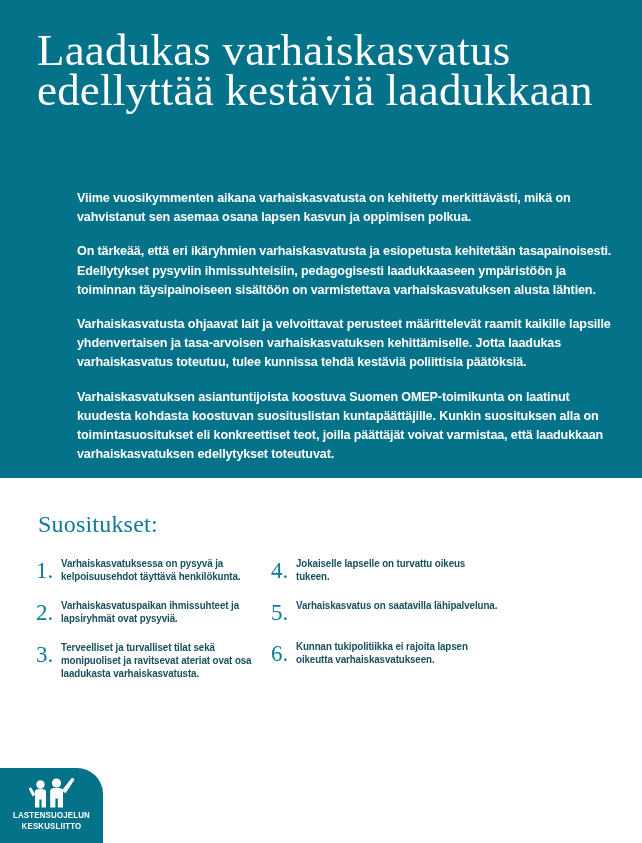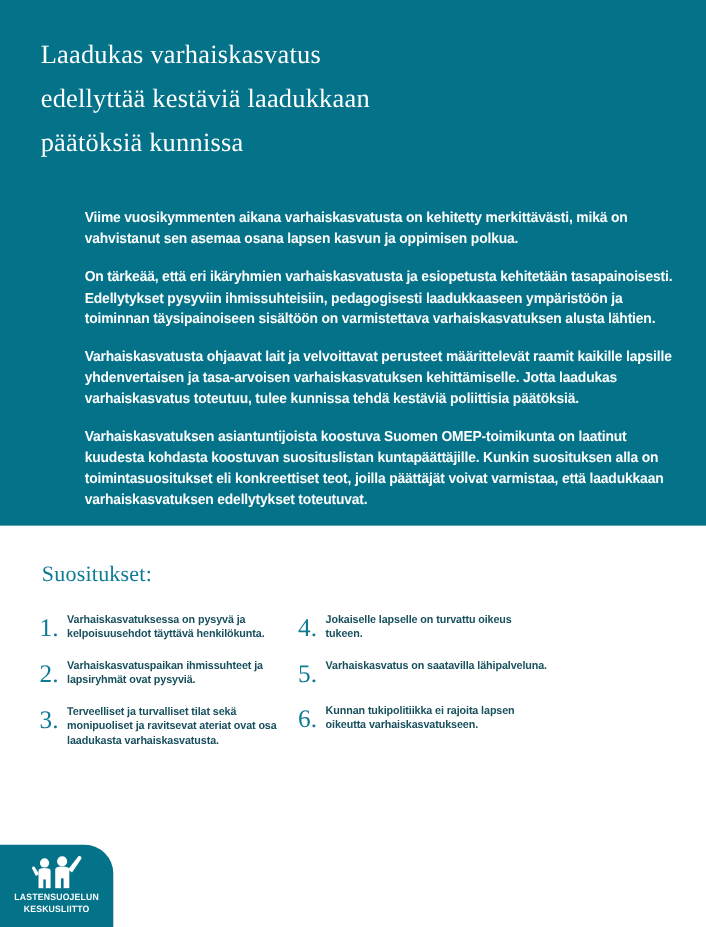--- a/index.html
+++ b/index.html
@@ -26,21 +26,21 @@
     box-sizing: border-box;
   }
 
   #title {
     position: absolute;
     left: 37px;
     top: 30px;
     width: 540px;
     color: #ffffff;
     font-family: "Liberation Serif", "DejaVu Serif", serif;
-    font-size: 24px;
+    font-size: 45px;
     line-height: 40px;
     font-weight: normal;
     letter-spacing: 0.2px;
     margin: 0;
   }
   #title .tline { display: block; white-space: nowrap; }
 
   #hero-body {
     position: absolute;
     left: 36px;
@@ -71,21 +71,21 @@
     background: #ffffff;
   }
 
   #recs-heading {
     position: absolute;
     left: 38px;
     top: 33px;
     margin: 0;
     color: #0e7a96;
     font-family: "Liberation Serif", "DejaVu Serif", serif;
-    font-size: 20px;
+    font-size: 24px;
     font-weight: normal;
     letter-spacing: 0.2px;
   }
 
   #rec-columns {
     position: absolute;
     left: 36px;
     top: 77px;
     width: 470px;
     display: flex;
@@ -162,21 +162,20 @@
   #logo-words span { display: block; }
 </style>
 </head>
 <body>
 
 <div id="hero">
 
   <h1 id="title">
     <span class="tline">Laadukas varhaiskasvatus</span>
     <span class="tline">edellyttää kestäviä laadukkaan</span>
-    <span class="tline">päätöksiä kunnissa</span>
   </h1>
 
   <div id="hero-body">
     <p class="hp">Viime vuosikymmenten aikana varhaiskasvatusta on kehitetty merkittävästi, mikä on vahvistanut sen asemaa osana lapsen kasvun ja oppimisen polkua.</p>
     <p class="hp">On tärkeää, että eri ikäryhmien varhaiskasvatusta ja esiopetusta kehitetään tasapainoisesti. Edellytykset pysyviin ihmissuhteisiin, pedagogisesti laadukkaaseen ympäristöön ja toiminnan täysipainoiseen sisältöön on varmistettava varhaiskasvatuksen alusta lähtien.</p>
     <p class="hp">Varhaiskasvatusta ohjaavat lait ja velvoittavat perusteet määrittelevät raamit kaikille lapsille yhdenvertaisen ja tasa-arvoisen varhaiskasvatuksen kehittämiselle. Jotta laadukas varhaiskasvatus toteutuu, tulee kunnissa tehdä kestäviä poliittisia päätöksiä.</p>
     <p class="hp">Varhaiskasvatuksen asiantuntijoista koostuva Suomen OMEP-toimikunta on laatinut kuudesta kohdasta koostuvan suosituslistan kuntapäättäjille. Kunkin suosituksen alla on toimintasuositukset eli konkreettiset teot, joilla päättäjät voivat varmistaa, että laadukkaan varhaiskasvatuksen edellytykset toteutuvat.</p>
   </div>
 
 </div>

